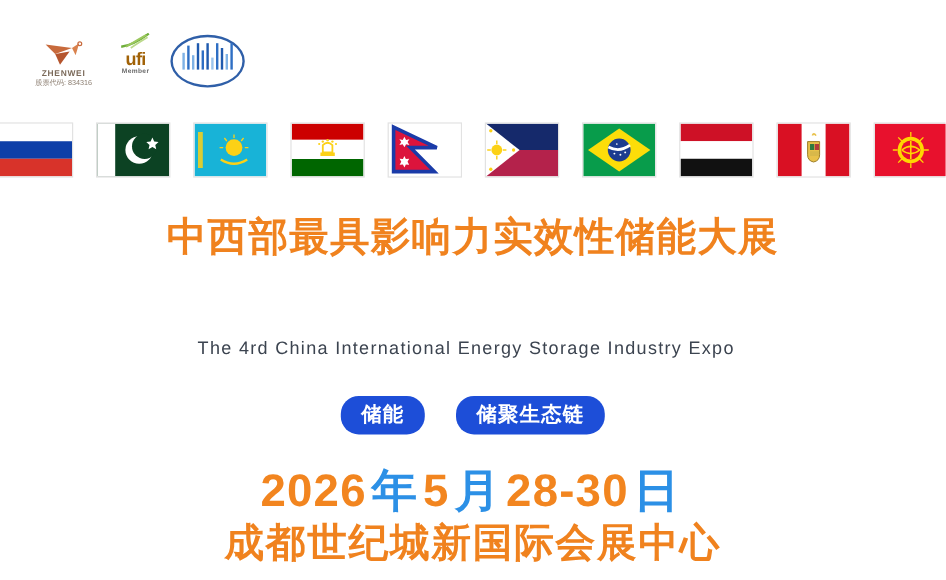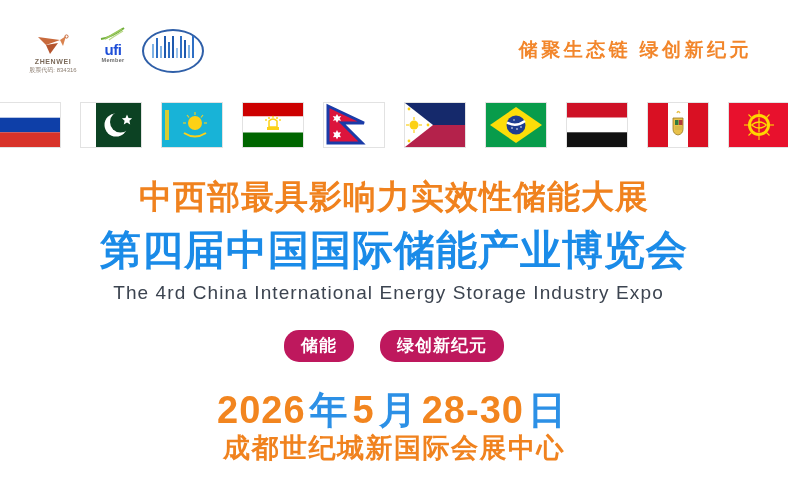--- a/index.html
+++ b/index.html
@@ -38,21 +38,21 @@
     font-size: 6px; color: #8d7f72; margin-top: 2px;
     white-space: nowrap; line-height: 1;
   }
 
   .ufi-logo {
     display: flex; flex-direction: column; align-items: center;
     width: 40px; padding-bottom: 9px;
   }
   .ufi-leaf { width: 26px; height: 14px; }
   .ufi-word {
-    font-size: 15px; font-weight: bold; color: #1d4ed8;
+    font-size: 15px; font-weight: bold; color: #a16207;
     line-height: 1; letter-spacing: -.5px; margin-top: 1px;
   }
   .ufi-member {
     font-size: 5.5px; font-weight: bold; color: #6b6b6b;
     letter-spacing: .3px; line-height: 1; margin-top: 1px;
   }
 
   .oval-logo {
     width: 62px; height: 44px;
     border: 2px solid #2f5fa8; border-radius: 50%;
@@ -92,52 +92,52 @@
   }
   .main-title {
     position: absolute; left: 0; top: 226px; width: 788px;
     text-align: center;
     font-size: 41px; font-weight: bold; color: #1A8BE8;
     letter-spacing: 1px; line-height: 1.18;
   }
   .sub-title {
     position: absolute; left: 0; top: 282px; width: 777px;
     text-align: center;
-    font-size: 19px; font-weight: normal; color: #3C4450;
+    font-size: 15px; font-weight: normal; color: #3C4450;
     letter-spacing: 1.1px; line-height: 1.2;
   }
 
   
   .tags {
     position: absolute; left: 0; top: 330px; width: 788px;
     display: flex; align-items: center; justify-content: center;
     gap: 26px;
   }
   .tag {
-    background: #be185d; color: #ffffff;
+    background: #1d4ed8; color: #ffffff;
     border-radius: 15px;
     padding: 5px 17px 6px 17px;
     font-size: 17px; font-weight: bold;
     letter-spacing: 1px; line-height: 1.25;
     white-space: nowrap;
   }
 
   
   .date-line {
     position: absolute; left: 0; top: 388px; width: 788px;
     text-align: center;
     font-size: 38px; font-weight: bold;
     letter-spacing: 1px; line-height: 1.2;
   }
   .date-line .num { color: #F2851F; }
   .date-line .cn  { color: #2C90E6; margin: 0 4px; }
   .venue {
     position: absolute; left: 0; top: 432px; width: 788px;
     text-align: center;
-    font-size: 27px; font-weight: bold; color: #F0821E;
+    font-size: 33px; font-weight: bold; color: #F0821E;
     letter-spacing: 1.5px; line-height: 1.2;
   }
 </style>
 </head>
 <body>
 
 <div class="poster">
 
   <div class="top-bar">
 
@@ -178,21 +178,20 @@
           <i style="height:22px;background:#1F5AAE"></i>
           <i style="height:10px;background:#9CC4EC"></i>
           <i style="height:22px;background:#2F6FC4"></i>
           <i style="height:18px;background:#1F5AAE"></i>
           <i style="height:13px;background:#7FB2E5"></i>
           <i style="height:22px;background:#2F6FC4"></i>
         </span>
       </div>
     </div>
 
-    <div class="slogan">储聚生态链  绿创新纪元</div>
   </div>
 
   <div class="flags">
 
     <div class="flag">
       <svg width="60" height="44" viewBox="0 0 60 44" preserveAspectRatio="none">
         <rect width="60" height="14.7" fill="#FFFFFF"></rect>
         <rect y="14.7" width="60" height="14.6" fill="#0E3FA8"></rect>
         <rect y="29.3" width="60" height="14.7" fill="#D8332A"></rect>
       </svg>
@@ -325,27 +324,26 @@
         <circle cx="30" cy="22" r="8" fill="#E8112D"></circle>
         <path d="M22.5 22 q7.5 -6 15 0" stroke="#FFD700" stroke-width="1.3" fill="none"></path>
         <path d="M22.5 22 q7.5 6 15 0" stroke="#FFD700" stroke-width="1.3" fill="none"></path>
         <line x1="30" y1="14.5" x2="30" y2="29.5" stroke="#FFD700" stroke-width="1.3"></line>
       </svg>
     </div>
   </div>
 
   <div class="headline">中西部最具影响力实效性储能大展</div>
 
-  <div class="main-title">第四届中国国际储能产业博览会</div>
 
   <div class="sub-title">The 4rd China International Energy Storage Industry Expo</div>
 
   <div class="tags">
     <span class="tag">储能</span>
-    <span class="tag">绿创新纪元</span>
+    <span class="tag">储聚生态链</span>
   </div>
 
   <div class="date-line">
     <span class="num">2026</span><span class="cn">年</span><span class="num">5</span><span class="cn">月</span><span class="num">28-30</span><span class="cn">日</span>
   </div>
 
   <div class="venue">成都世纪城新国际会展中心</div>
 
 </div>
 

